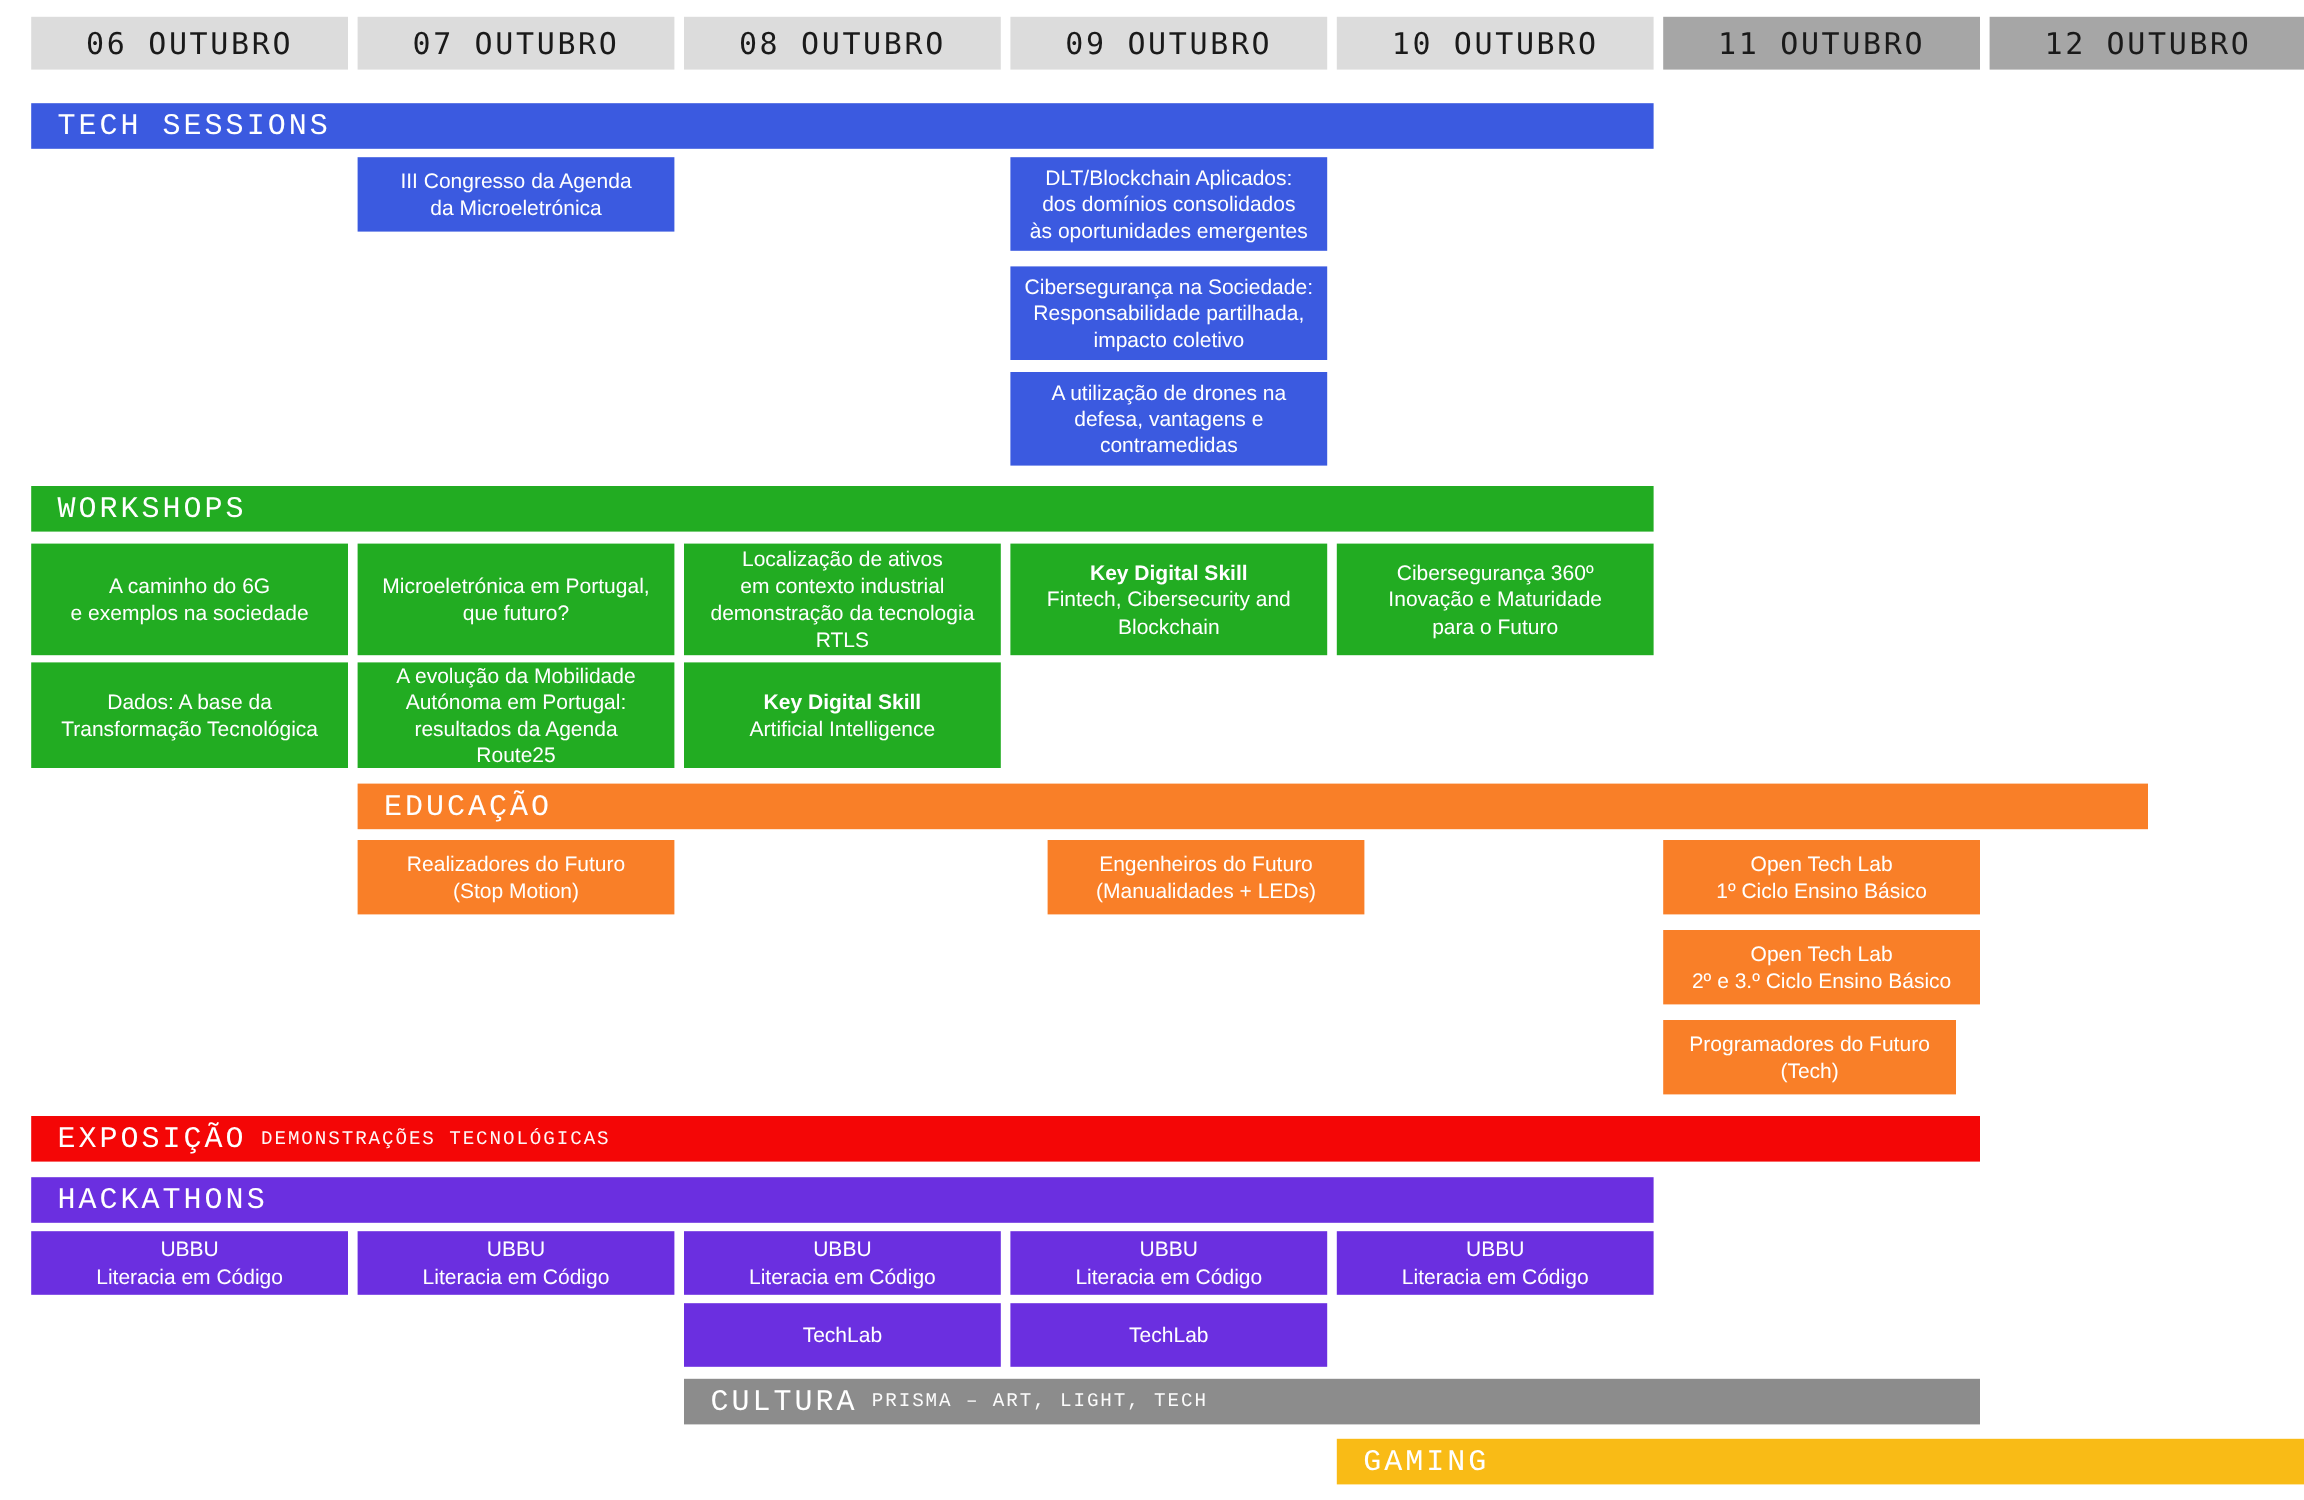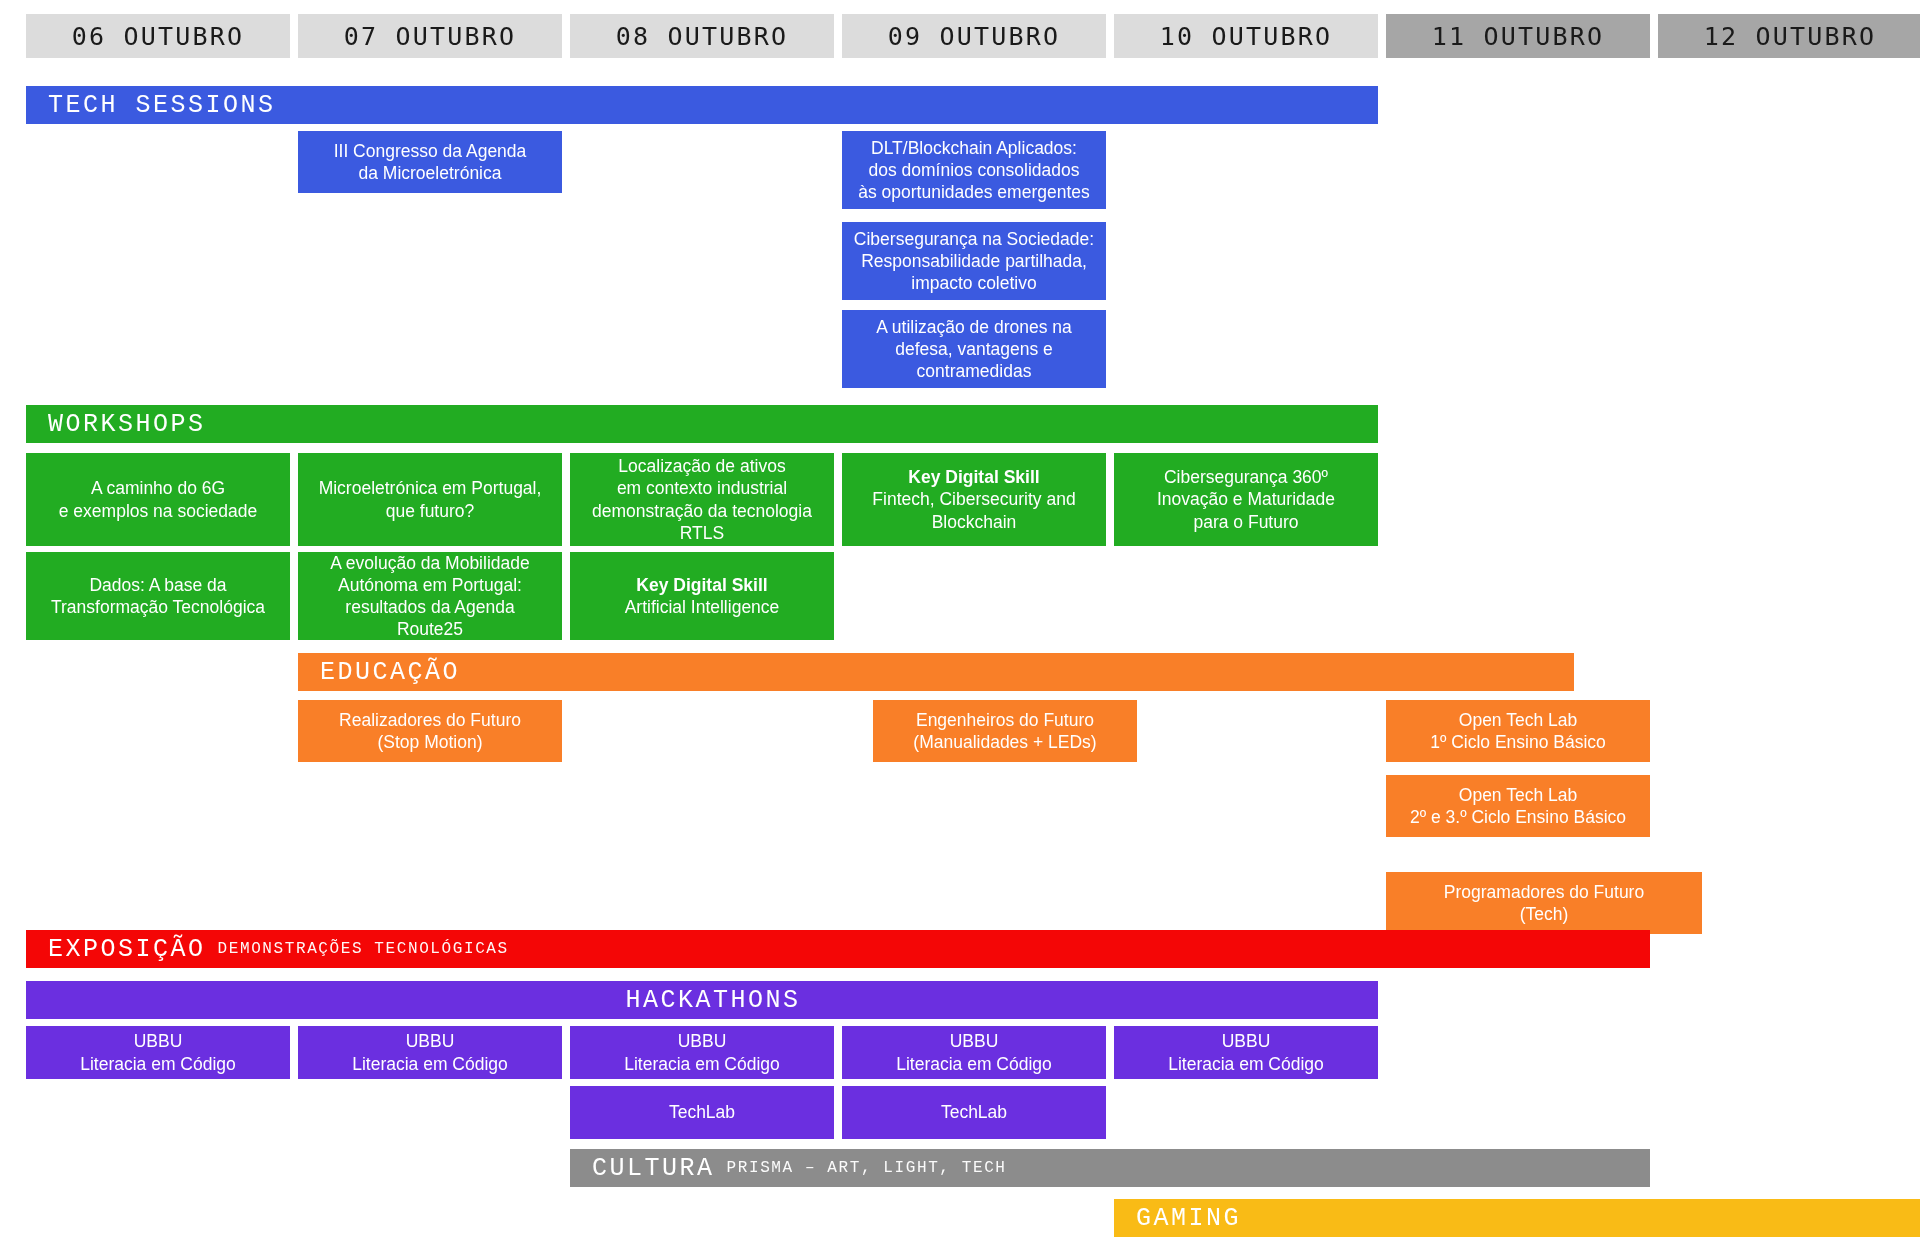--- a/index.html
+++ b/index.html
@@ -78,21 +78,21 @@
     padding: 4px 8px;
   }
   .card span { display: block; }
   .card.bold-first .lead { font-weight: bold; }
 
   
   .c-tech      { background: #3b5ae0; }
   .c-workshop  { background: #22ac22; }
   .c-educ      { background: #f97f28; }
   .c-expo      { background: #f40606; }
-  .c-hack      { background: #6b2fe0; justify-content: center; }
+  .c-hack      { background: #6b2fe0; }
   .c-cultura   { background: #8c8c8c; }
   .c-gaming    { background: #f9bb16; }
 </style>
 </head>
 <body>
 
 <div id="page">
 
   <div id="day-header">
       <div class="day-cell" style="left: 26px; width: 264px;">06 OUTUBRO</div>
@@ -185,21 +185,21 @@
           <span>resultados da Agenda</span>
           <span>Route25</span>
         </div>
       </div>
       <div class="card c-workshop bold-first" style="left: 570px; width: 264px; top: 552px; height: 88px;">
         <div>
           <span class="lead">Key Digital Skill</span>
           <span>Artificial Intelligence</span>
         </div>
       </div>
-      <div class="band c-educ" style="left: 298px; width: 1276px; top: 653px;">
+      <div class="band c-educ" style="left: 298px; width: 1492px; top: 653px;">
         <span class="band-title">EDUCAÇÃO</span>
       </div>
       <div class="card c-educ" style="left: 298px; width: 264px; top: 700px; height: 62px;">
         <div>
           <span>Realizadores do Futuro</span>
           <span>(Stop Motion)</span>
         </div>
       </div>
       <div class="card c-educ" style="left: 842px; width: 264px; top: 700px; height: 62px; margin-left: 31px;">
         <div>
@@ -212,21 +212,21 @@
           <span>Open Tech Lab</span>
           <span>1º Ciclo Ensino Básico</span>
         </div>
       </div>
       <div class="card c-educ" style="left: 1386px; width: 264px; top: 775px; height: 62px;">
         <div>
           <span>Open Tech Lab</span>
           <span>2º e 3.º Ciclo Ensino Básico</span>
         </div>
       </div>
-      <div class="card c-educ" style="left: 1386px; width: 316px; top: 872px; height: 62px;">
+      <div class="card c-educ" style="left: 1386px; width: 244px; top: 850px; height: 62px;">
         <div>
           <span>Programadores do Futuro</span>
           <span>(Tech)</span>
         </div>
       </div>
       <div class="band c-expo" style="left: 26px; width: 1624px; top: 930px;">
         <span class="band-title">EXPOSIÇÃO</span>
         <span class="band-sub">DEMONSTRAÇÕES TECNOLÓGICAS</span>
       </div>
       <div class="band c-hack" style="left: 26px; width: 1352px; top: 981px;">

